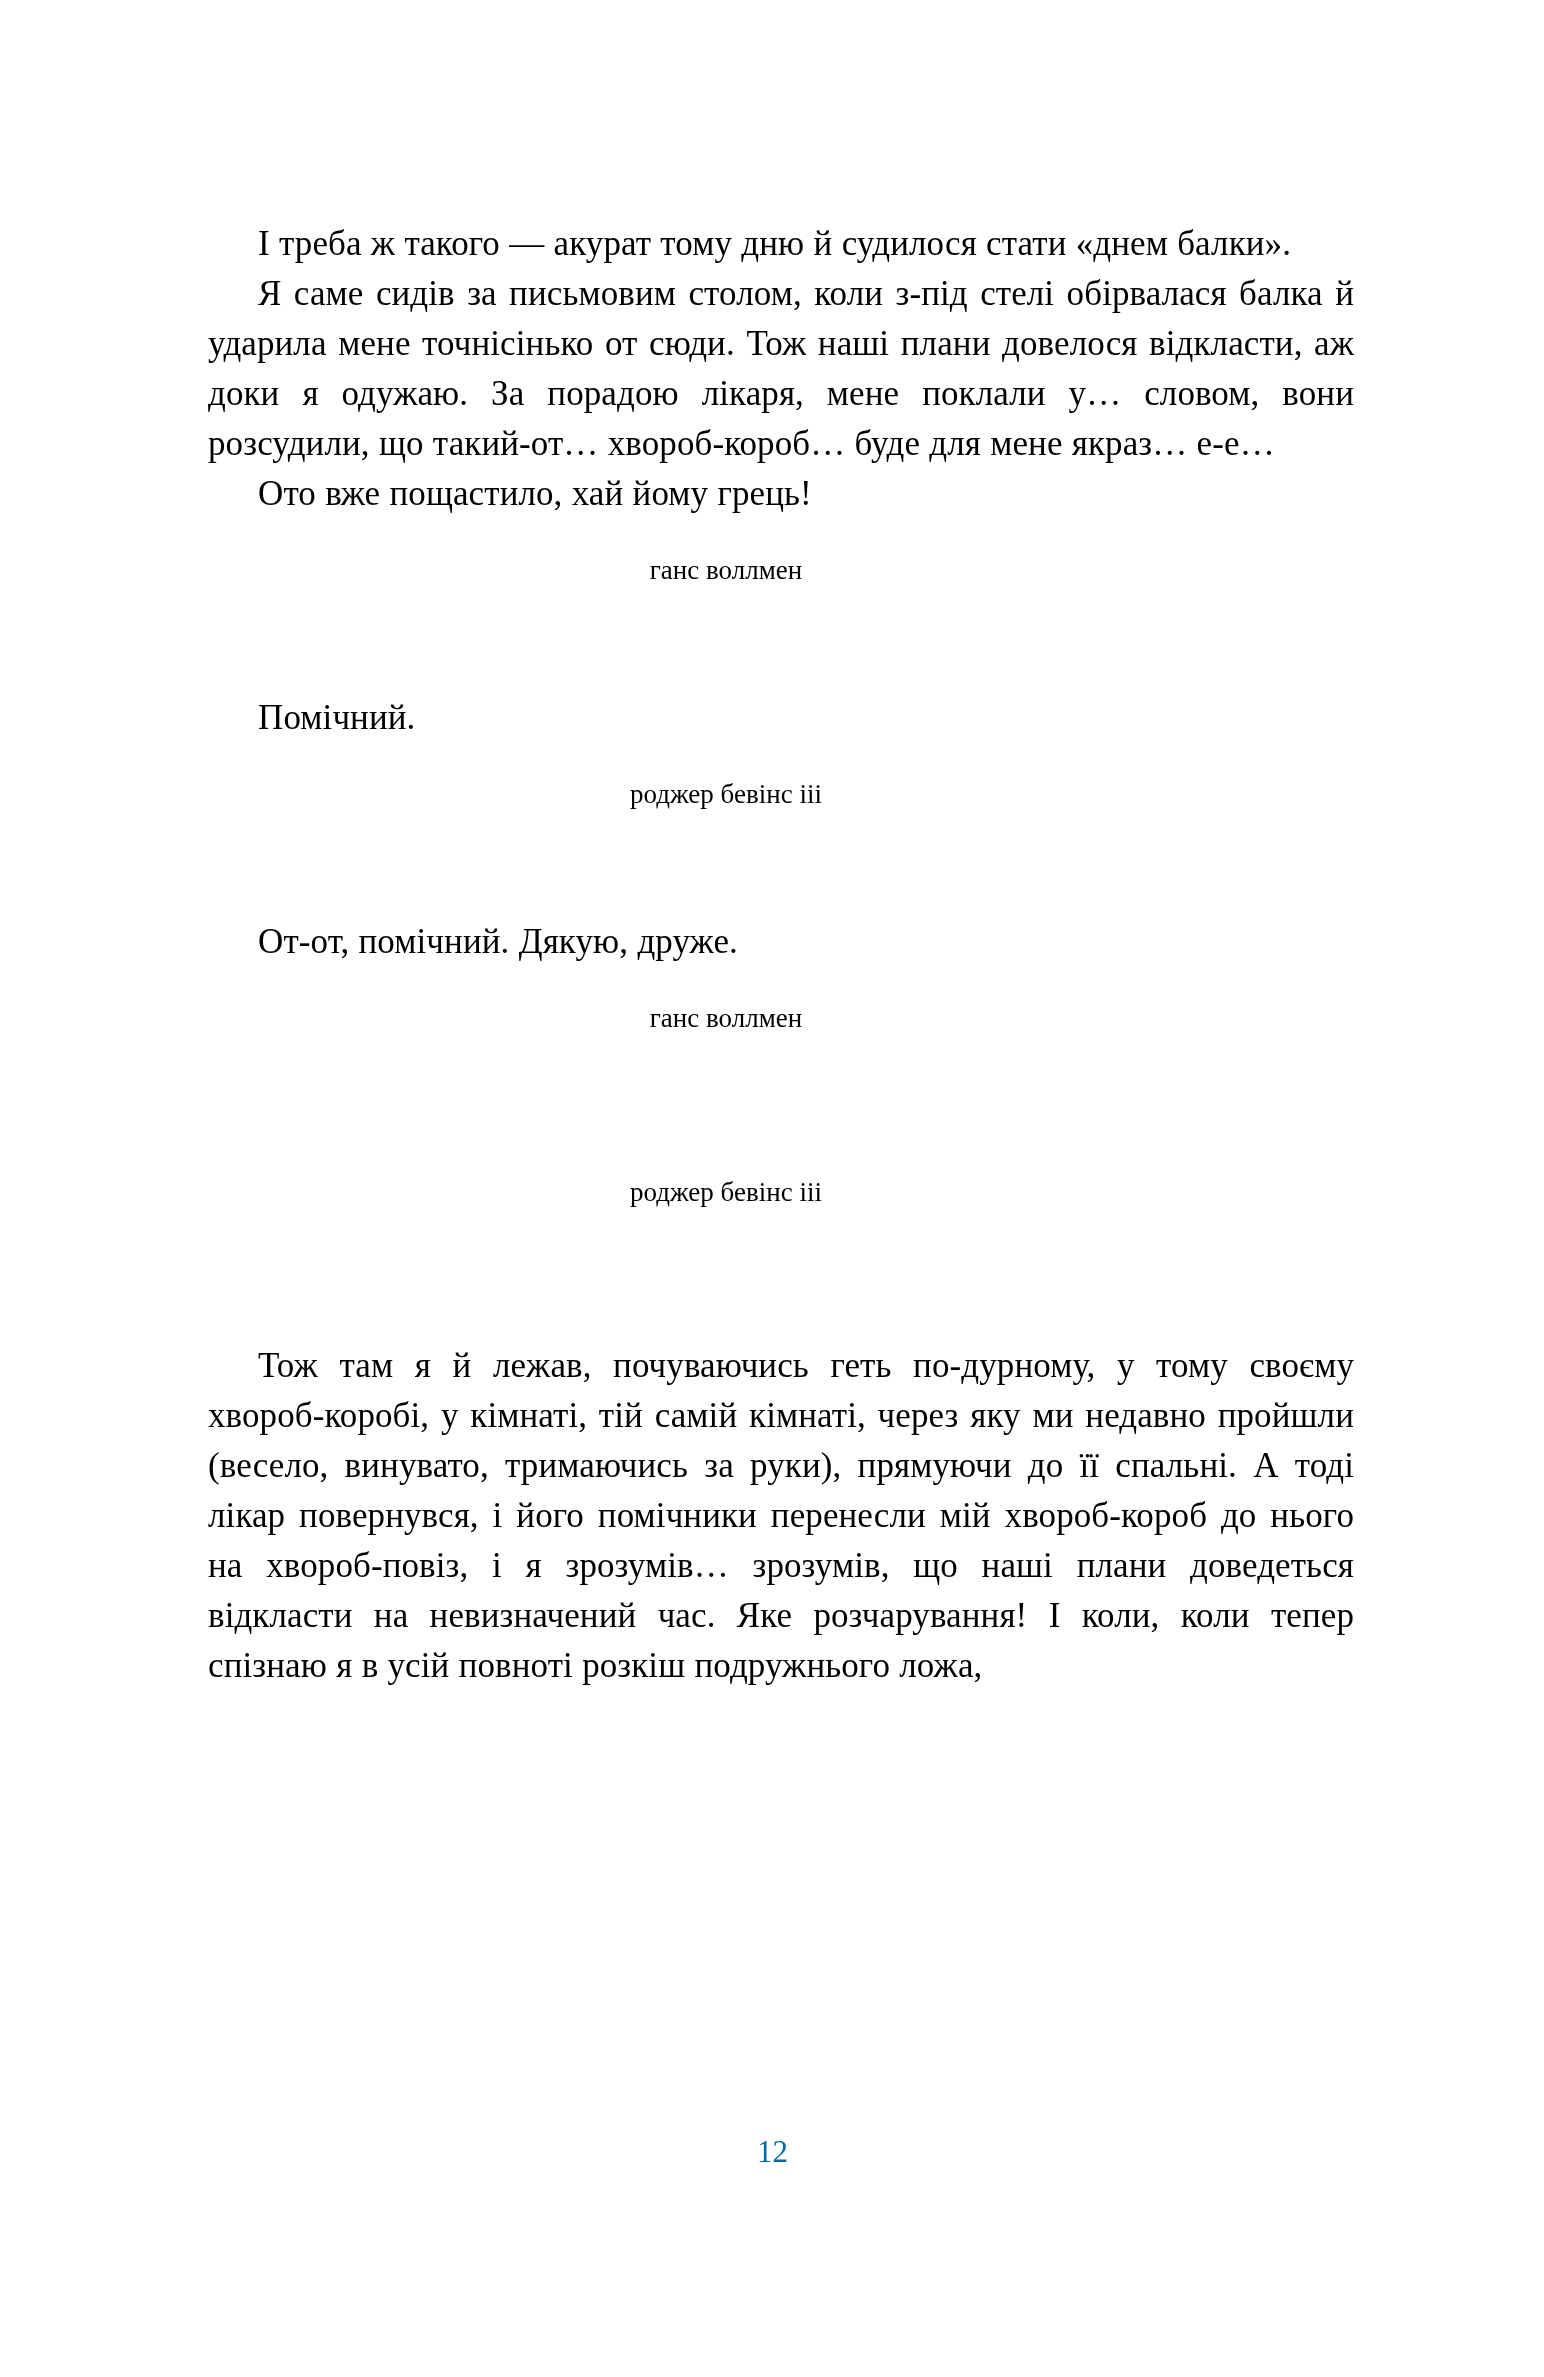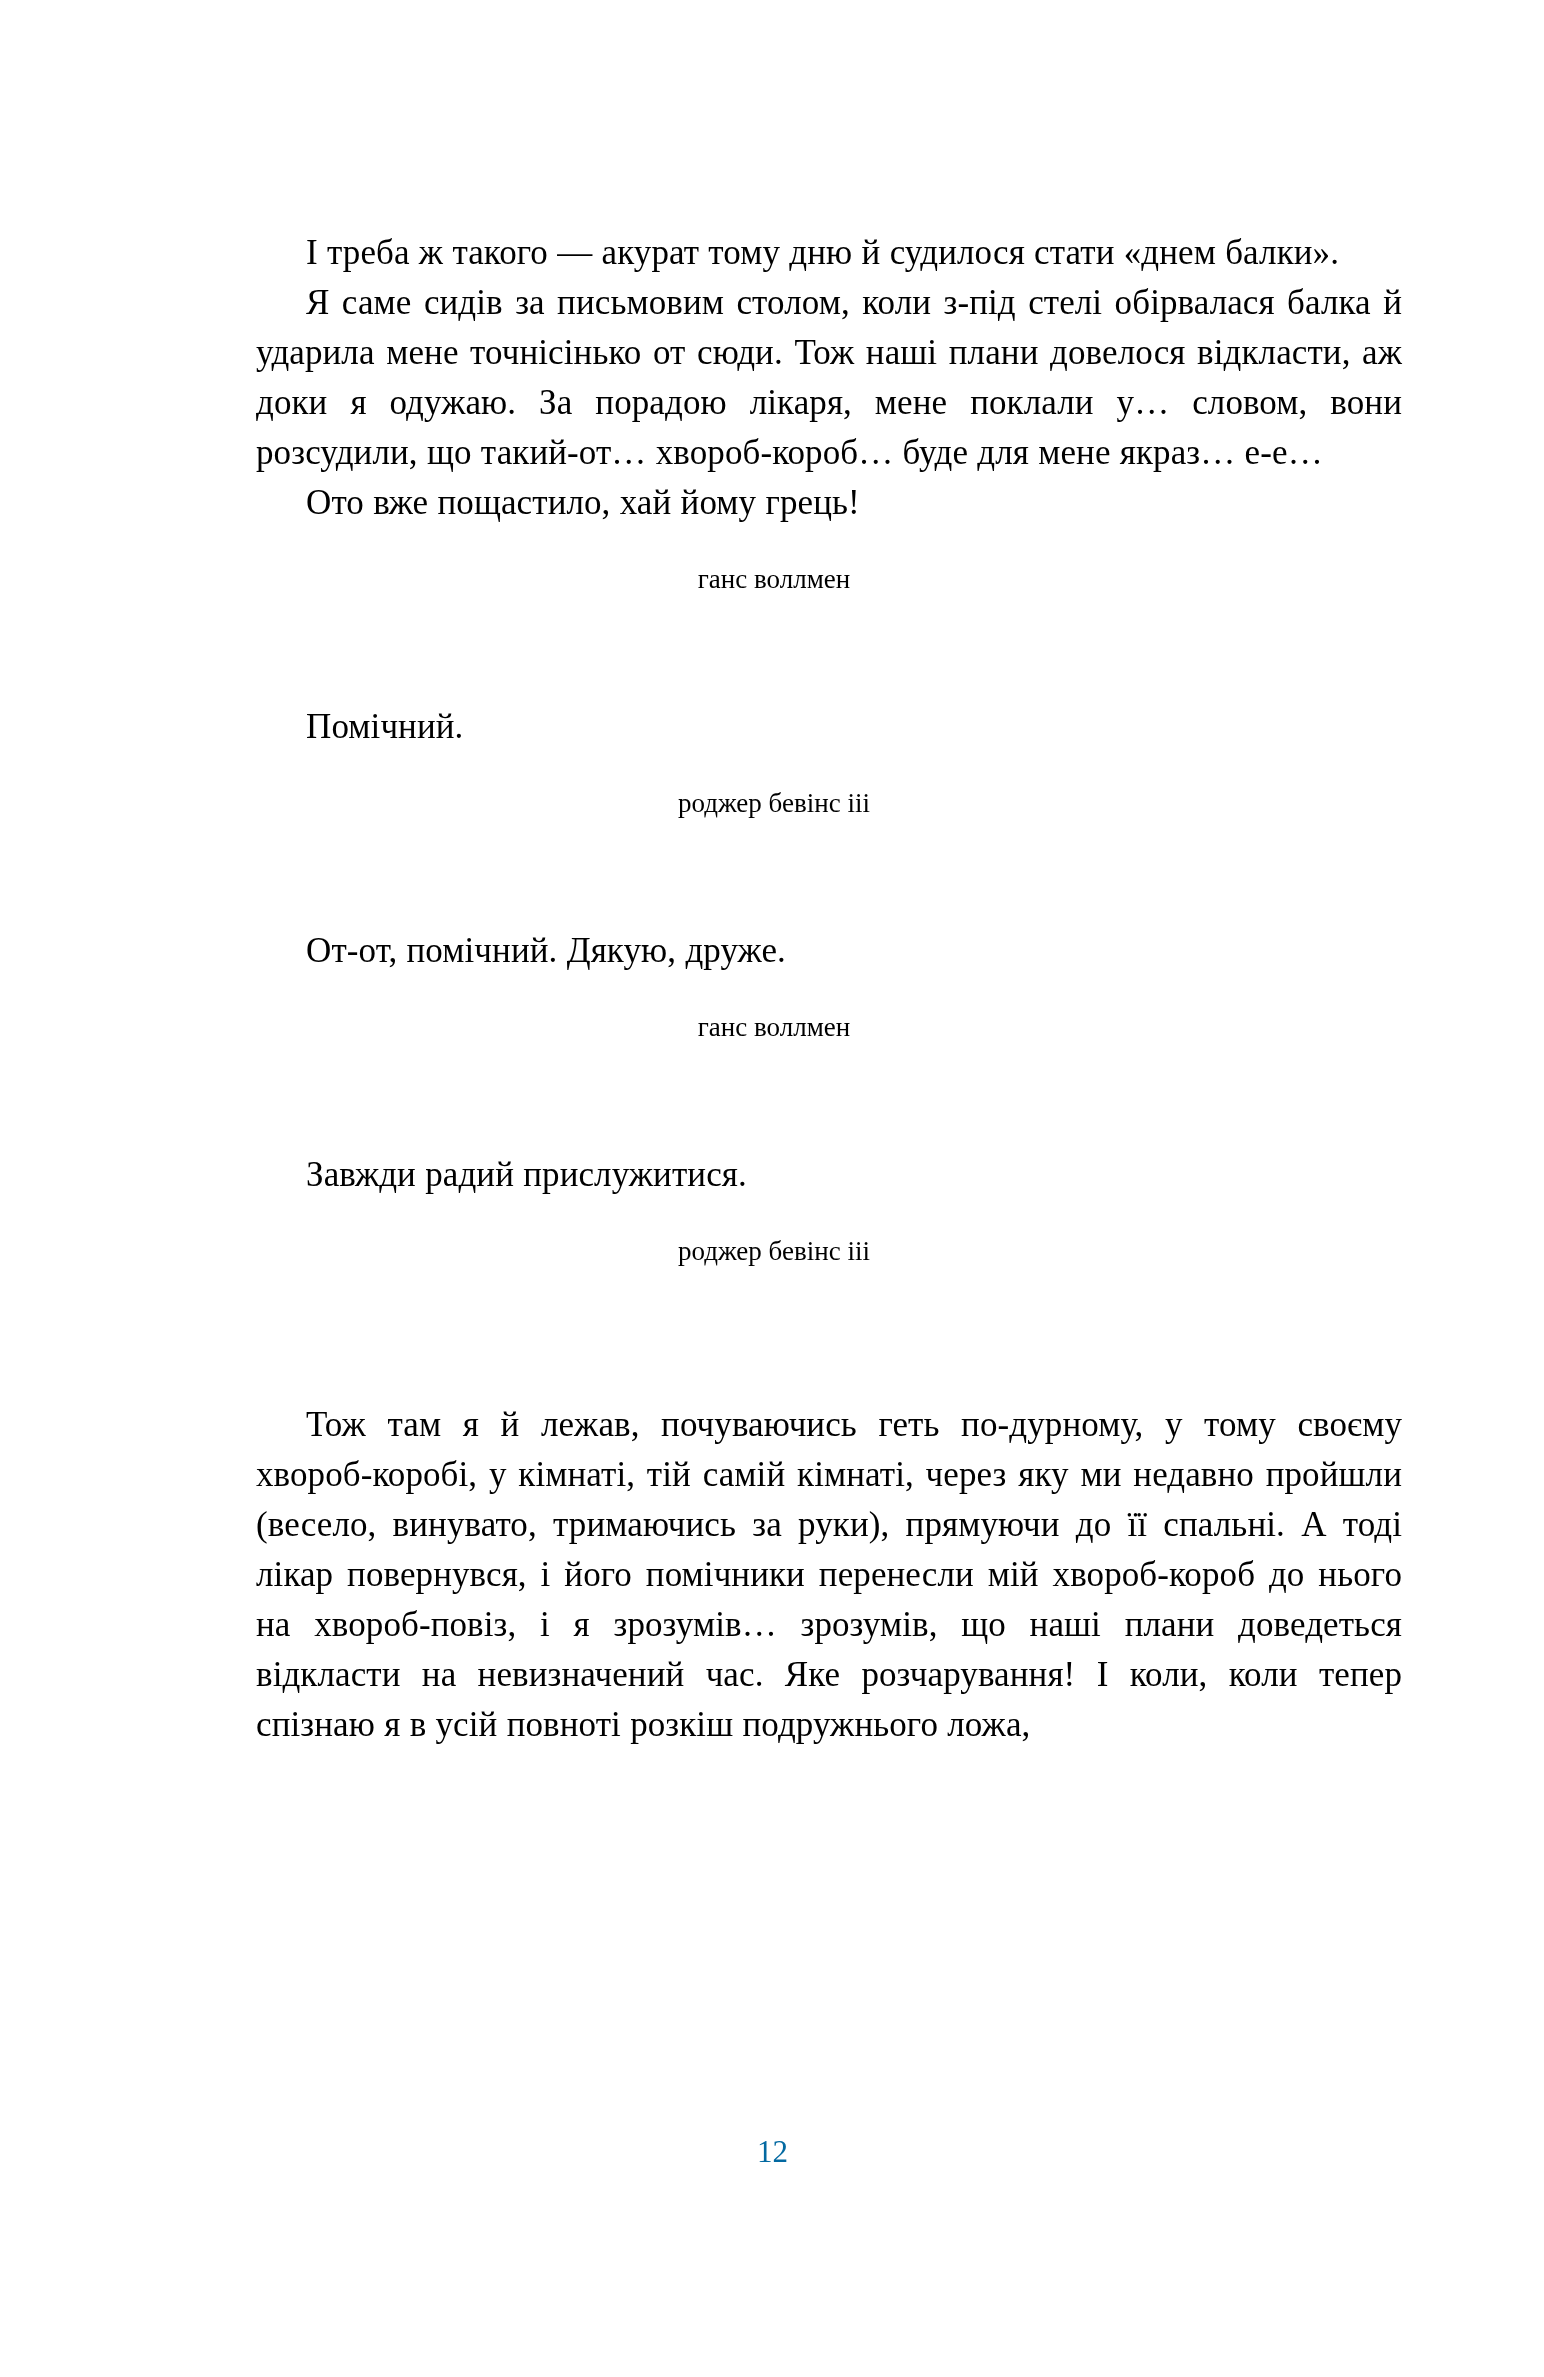--- a/index.html
+++ b/index.html
@@ -21,23 +21,22 @@
     left: 0;
     top: 0;
     width: 1545px;
     height: 2377px;
     background: #ffffff;
   }
 
   .text-column {
     position: absolute;
     left: 208px;
-    top: 228px;
+    top: 219px;
     width: 1146px;
-    margin-left: 48px;
   }
 
   
   .para {
     font-size: 35px;
     line-height: 50px;
     text-align: justify;
     text-justify: inter-word;
     text-indent: 50px;
     margin: 0;
@@ -107,21 +106,20 @@
     <div class="gap-block"></div>
 
     <p class="para">От-от, помічний. Дякую, друже.</p>
 
     <div class="gap-after-para"></div>
 
     <p class="attribution"><span>ганс воллмен</span></p>
 
     <div class="gap-block"></div>
 
-    <p class="para">Завжди радий прислужитися.</p>
 
     <div class="gap-after-para"></div>
 
     <p class="attribution"><span>роджер бевінс ііі</span></p>
 
     <div class="gap-block-large"></div>
 
     <p class="para">Тож там я й лежав, почуваючись геть по-дурному, у тому своєму хвороб-коробі, у кімнаті, тій самій кімнаті, через яку ми недавно пройшли (весело, винувато, тримаючись за руки), прямуючи до її спальні. А тоді лікар повернувся, і його помічники перенесли мій хвороб-короб до нього на хвороб-повіз, і я зрозумів… зрозумів, що наші плани доведеться відкласти на невизначений час. Яке розчарування! І коли, коли тепер спізнаю я в усій повноті розкіш подружнього ложа,</p>
 
   </div>

